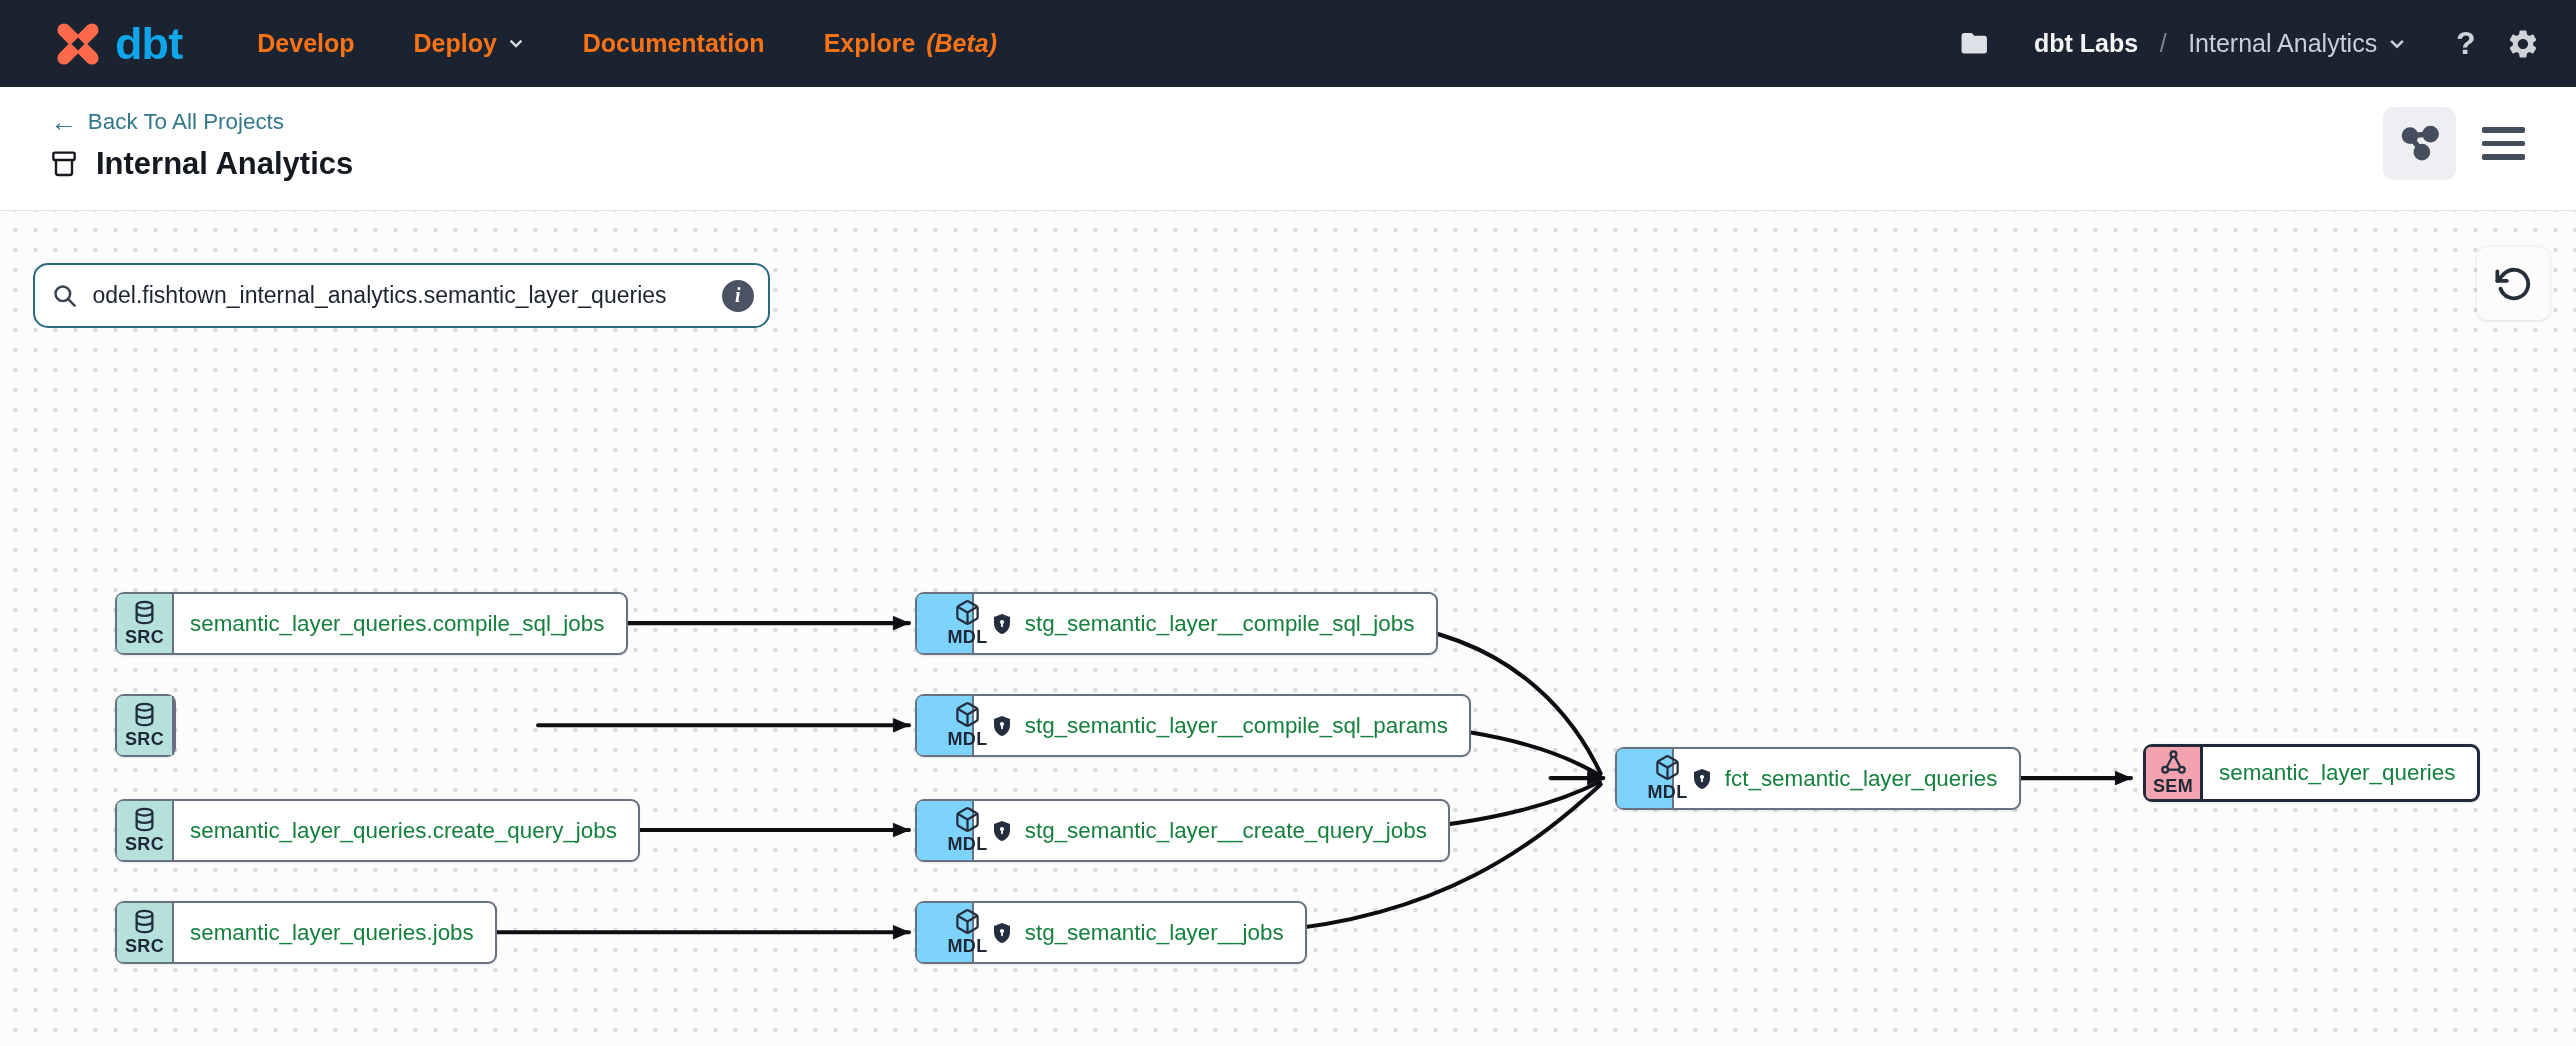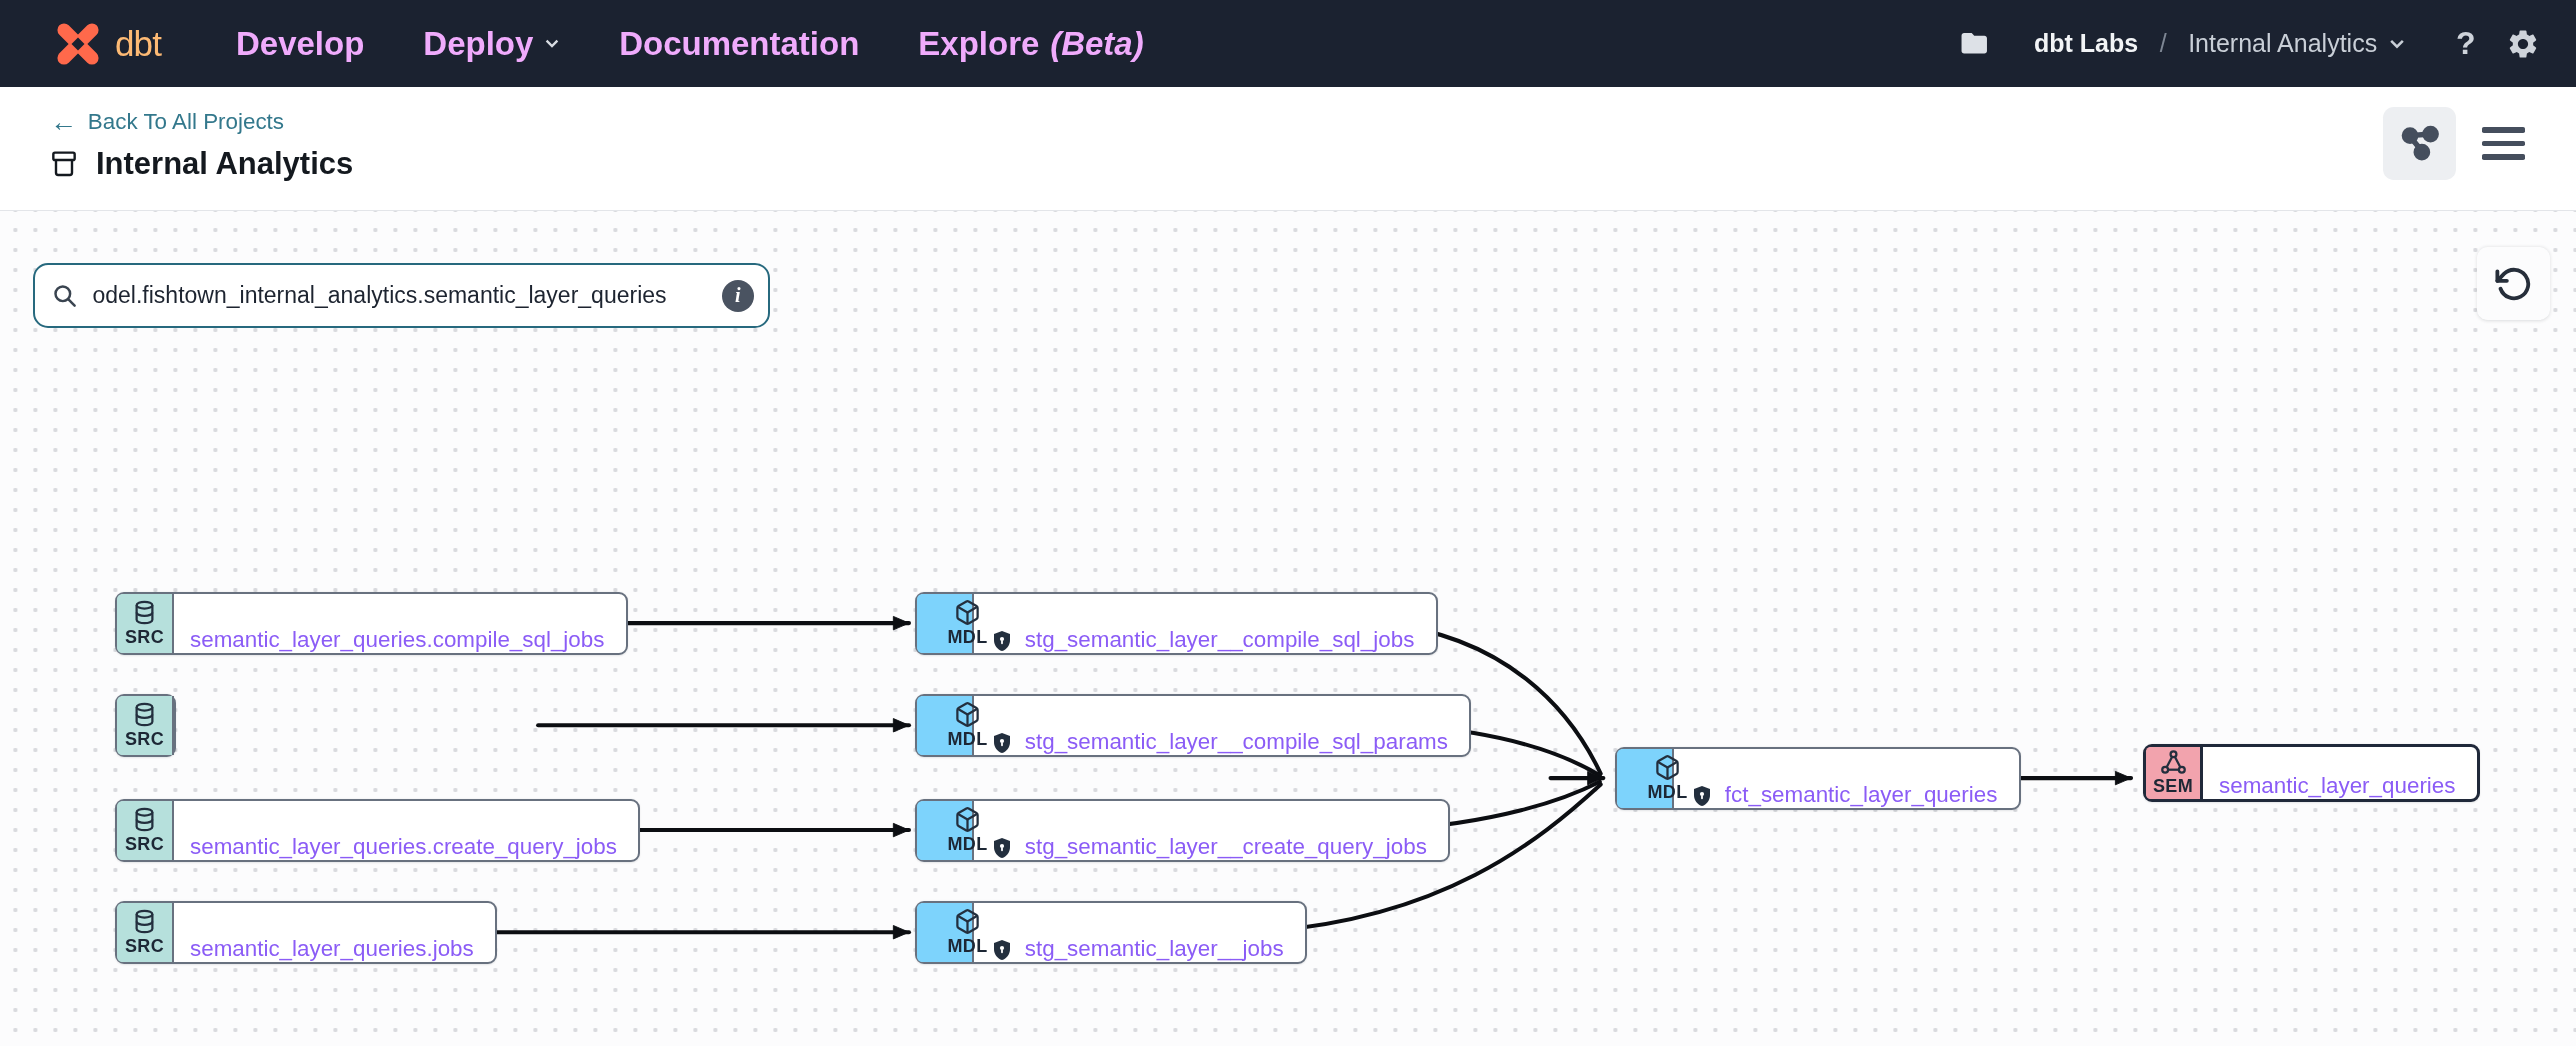--- a/index.html
+++ b/index.html
@@ -10,23 +10,23 @@
     background:#ffffff;
     position:relative;
   }
 
   
   .topnav {
     height:87px; background:#1b2230;
     display:flex; align-items:center;
   }
   .logo { display:flex; align-items:center; gap:9px; margin-left:50px; cursor:pointer; }
-  .logo-text { color:#fdba74; font-size:35px; font-weight:400; letter-spacing:-0.9px; }
+  .logo-text { color:#0ea5e9; font-size:45px; font-weight:700; letter-spacing:-0.9px; }
   .nav-items { display:flex; align-items:center; gap:59px; margin-left:75px; }
-  .nav-item { display:flex; align-items:center; gap:10.8px; color:#f0abfc; font-size:33px; font-weight:700; cursor:pointer; }
+  .nav-item { display:flex; align-items:center; gap:10.8px; color:#f97316; font-size:25px; font-weight:700; cursor:pointer; }
   .nav-item .beta { font-weight:700; font-style:italic; }
   .chev { stroke:#d8dce2; stroke-width:2.6; fill:none; }
   .nav-right { margin-left:auto; display:flex; align-items:center; margin-right:36px; }
   .account-group { display:flex; align-items:center; gap:12.5px; font-size:25px; }
   .account-name { color:#f2f4f6; font-weight:700;margin-left:32px; }
   .crumb-sep { color:#7e8794; margin:0 9px; font-size:25px; }
   .project-selector { display:flex; align-items:center; gap:10.8px; color:#c9cfd7; font-size:25px; cursor:pointer; }
   .help-glyph { color:#ced3da; font-size:32px; font-weight:700; margin-left:50px; cursor:pointer; }
   .gear-wrap { margin-left:30.5px; cursor:pointer; display:flex; }
 
@@ -81,22 +81,22 @@
     box-shadow:0 0.9px 1.8px rgba(20,25,35,.10); cursor:pointer;
   }
   .badge {
     width:57px; flex:0 0 57px; display:flex; flex-direction:column;
     align-items:center; justify-content:center; gap:0.9px;
     border-right:2.2px solid #68717f; border-radius:5.4px 0 0 5.4px;
   }
   .badge-label { font-size:18px; font-weight:700; color:#1d2735; letter-spacing:0.3px; }
   .node-src .badge { background:#b6e0dc; }
   .node-mdl .badge { background:#7dd3fc;padding-left:46px; }
-  .node-body { display:flex; align-items:flex-end; gap:10.8px; padding:0 21.5px 0 16px;
-               font-size:22.4px; color:#8b5cf6; white-space:nowrap; }
+  .node-body { display:flex; align-items:center; gap:10.8px; padding:0 21.5px 0 16px;
+               font-size:22.4px; color:#15803d; white-space:nowrap; }
   .node-sem { border:3.6px solid #20293a; height:58px; border-radius:9px; }
   .node-sem .badge { background:#f2a3ad; border-right:3.6px solid #20293a; border-radius:4.5px 0 0 4.5px; }
 
   .icon { display:block; }
 </style>
 </head>
 <body>
 
 <svg width="0" height="0" style="position:absolute">
   <defs>

